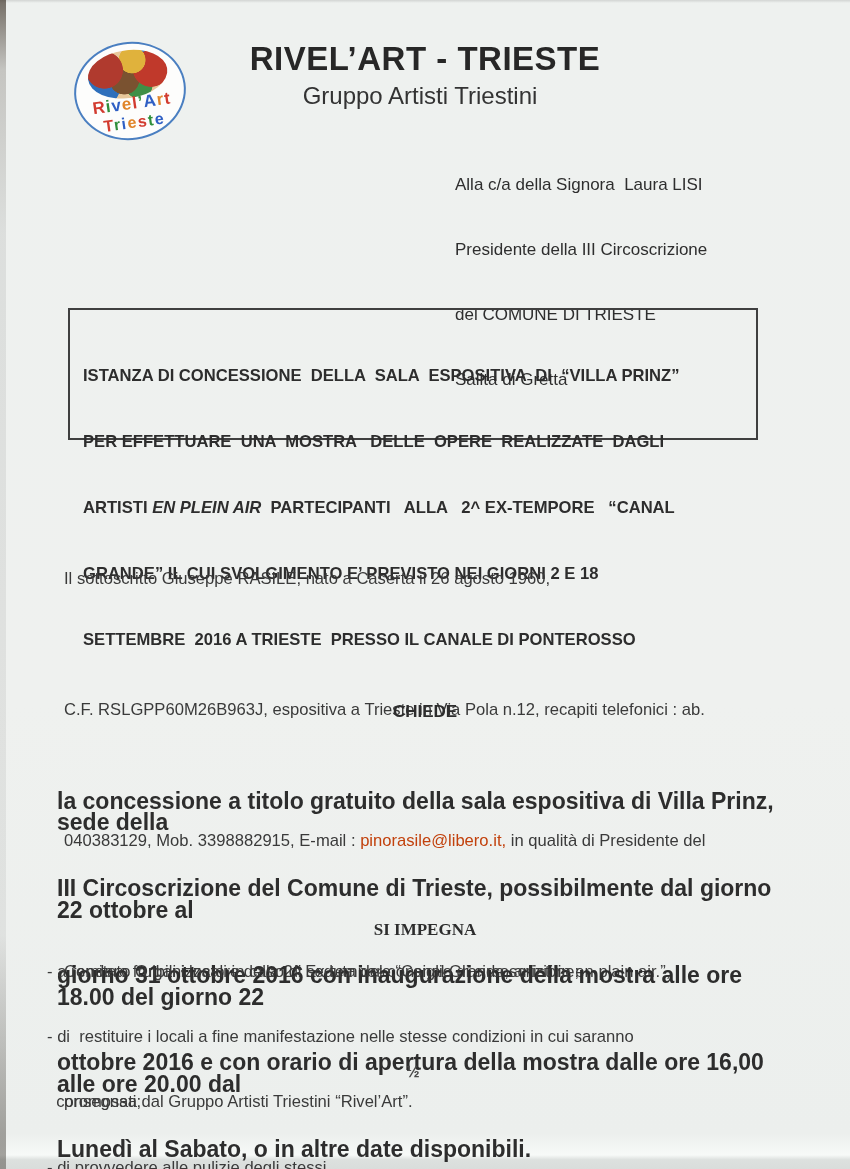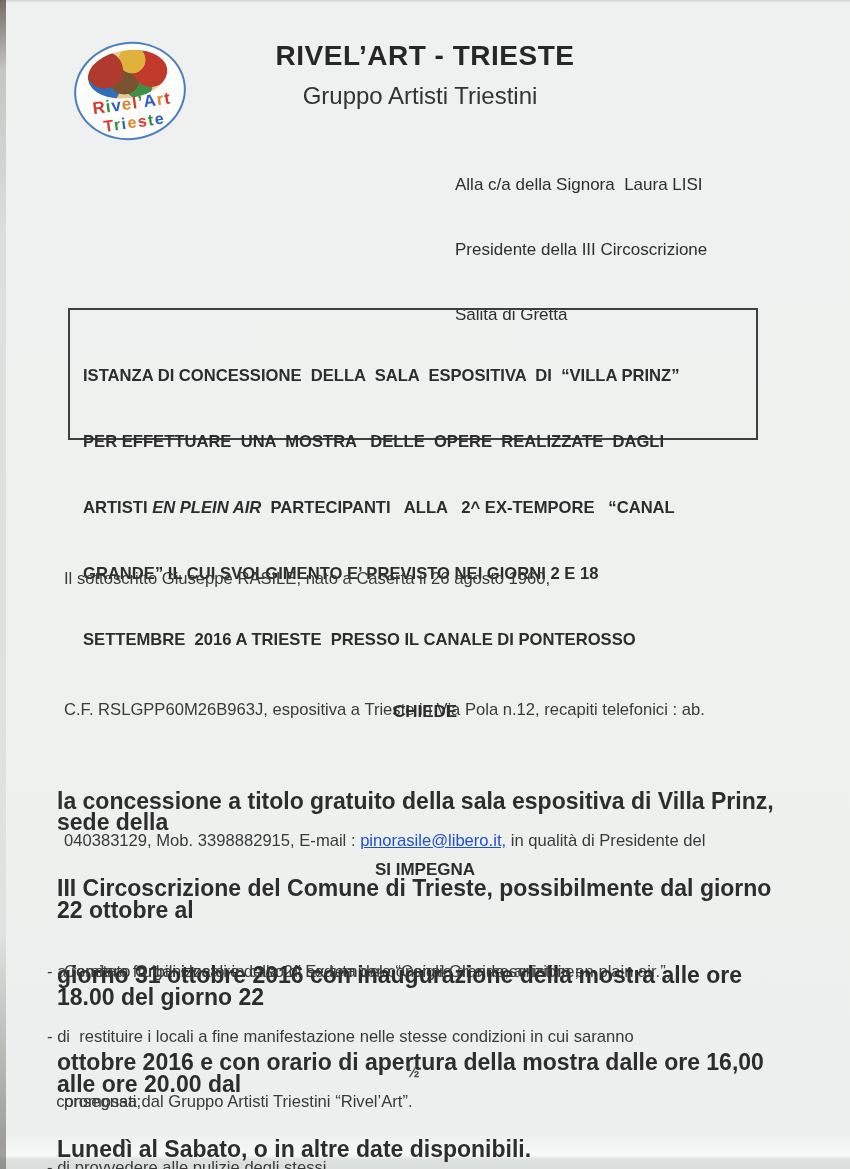--- a/index.html
+++ b/index.html
@@ -50,21 +50,21 @@
     position:absolute; left:0; right:0; top:50px; text-align:center;
     font-size:17px; font-weight:bold; letter-spacing:1px;
   }
   .logo-text2 {
     position:absolute; left:0; right:0; top:70px; text-align:center;
     font-size:16px; font-weight:bold; letter-spacing:1.5px;
   }
 
   .title {
     position:absolute; left:0; top:40px; width:850px; text-align:center;
-    font-size:28px; font-weight:bold; color:#272727; letter-spacing:.5px;
+    font-size:33px; font-weight:bold; color:#272727; letter-spacing:.5px;
   }
   .subtitle {
     position:absolute; left:0; top:82px; width:840px; text-align:center;
     font-size:24px; color:#333;
   }
 
   .recipient {
     position:absolute; left:455px; top:131px;
     font-size:17px; font-weight:normal; color:#2e2e2e; line-height:21.6px;
     white-space:pre;
@@ -78,28 +78,28 @@
     font-size:16.6px; font-weight:bold; color:#2d2d2d; line-height:22px;
     white-space:pre-wrap;
   }
   .subject-box .it { font-style:italic; }
 
   .intro {
     position:absolute; left:64px; top:470px; width:730px;
     font-size:16.6px; color:#3a3a3a; line-height:43.6px;
     white-space:pre-wrap;
   }
-  .email-link { color:#1d4ed8; text-decoration:underline; }
+  .email-link { color:#c2410c; }
 
   .heading-center {
     position:absolute; left:0; width:850px; text-align:center;
     font-size:17px; font-weight:bold; color:#2d2d2d;
   }
   .h-chiede { top:702px; }
-  .h-impegna { top:860px; }
+  .h-impegna { top:920px;font-family:Liberation Serif, serif; }
 
   .request {
     position:absolute; left:57px; top:747px; width:740px;
     font-size:23px; font-weight:bold; color:#2d2d2d; line-height:21.8px;
     white-space:pre-wrap;
   }
 
   .commitments {
     position:absolute; left:47px; top:917px; width:760px;
     font-size:16.6px; color:#3a3a3a; line-height:21.8px;
@@ -125,20 +125,21 @@
     <div class="logo-text2"><span style="color: rgb(210, 59, 47);">T</span><span style="color: rgb(47, 143, 58);">r</span><span style="color: rgb(47, 95, 196);">i</span><span style="color: rgb(224, 133, 42);">e</span><span style="color: rgb(210, 59, 47);">s</span><span style="color: rgb(47, 143, 58);">t</span><span style="color: rgb(47, 95, 196);">e</span></div>
   </div>
 </div>
 
 <div class="title">RIVEL’ART - TRIESTE</div>
 <div class="subtitle">Gruppo Artisti Triestini</div>
 
 <div class="recipient">
   <div>Alla c/a della Signora  Laura LISI</div>
   <div>Presidente della III Circoscrizione</div>
+  <div>del COMUNE DI TRIESTE</div>
   <div>Salita di Gretta</div>
 </div>
 
 <div class="subject-box">
   <div>ISTANZA DI CONCESSIONE  DELLA  SALA  ESPOSITIVA  DI  “VILLA PRINZ”</div>
   <div>PER EFFETTUARE  UNA  MOSTRA   DELLE  OPERE  REALIZZATE  DAGLI</div>
   <div><span>ARTISTI </span><span class="it">EN PLEIN AIR</span><span>  PARTECIPANTI   ALLA   2^ EX-TEMPORE   “CANAL</span></div>
   <div>GRANDE” IL CUI SVOLGIMENTO E’ PREVISTO NEI GIORNI 2 E 18</div>
   <div>SETTEMBRE  2016 A TRIESTE  PRESSO IL CANALE DI PONTEROSSO</div>
 </div>

